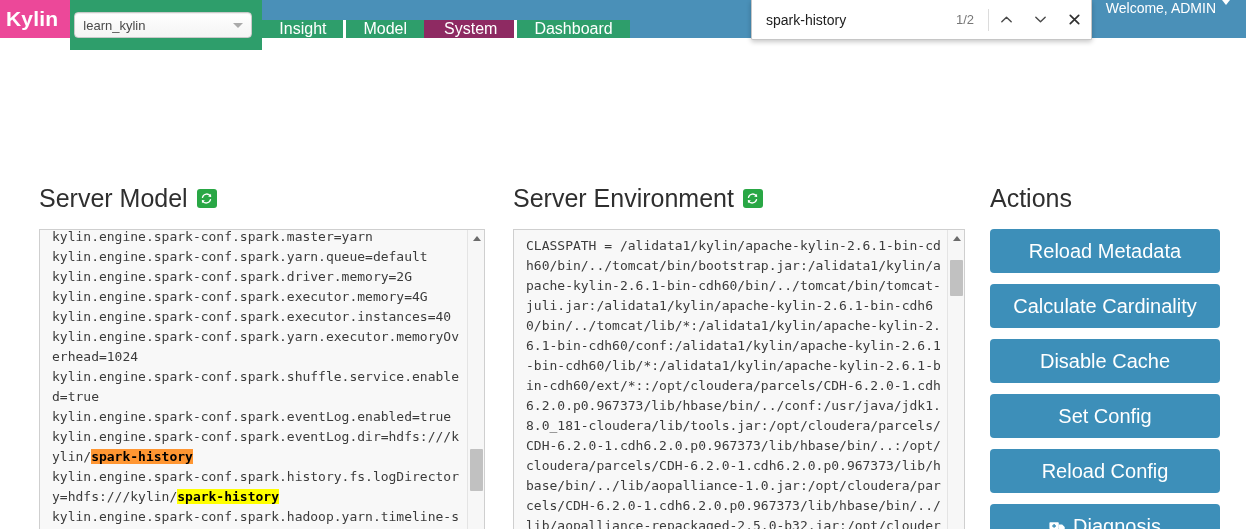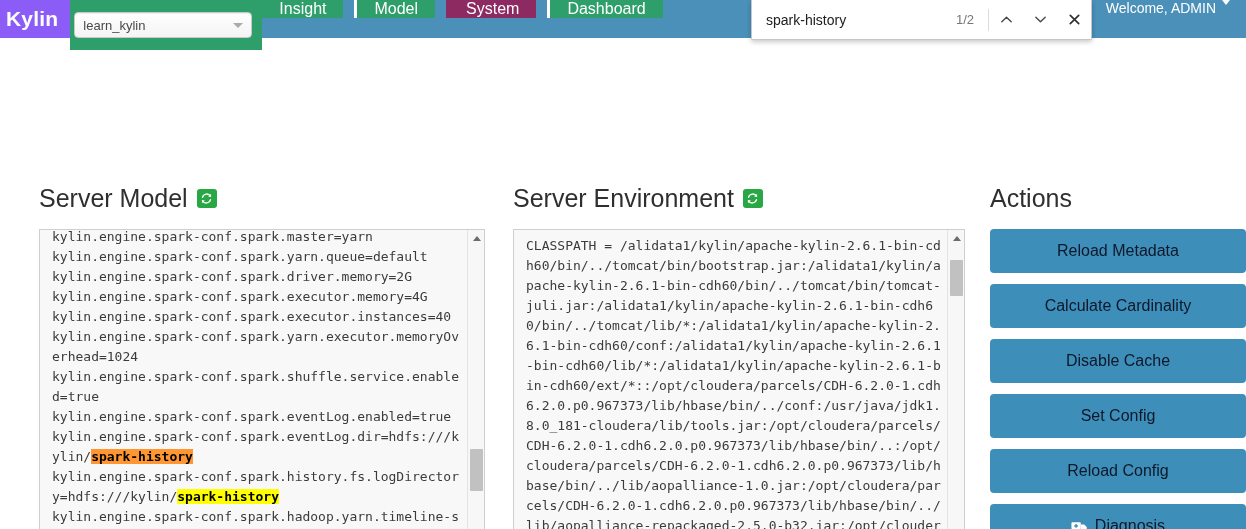--- a/index.html
+++ b/index.html
@@ -19,21 +19,21 @@
   
   .navbar {
     position: relative;
     height: 38px;
     background: #4a90b8;
     display: flex;
     align-items: stretch;
     overflow: visible;
   }
   .brand {
-    background: #8b5cf6;
+    background: #ec4899;
     color: #ffffff;
     font-size: 21px;
     font-weight: bold;
     letter-spacing: .2px;
     display: flex;
     align-items: center;
     padding: 0 12px 0 6px;
     flex: 0 0 auto;
   }
   .project-select-wrap {
@@ -60,23 +60,22 @@
   }
   .project-select .psel-label { flex: 1 1 auto; }
   .psel-caret {
     width: 0; height: 0;
     border-left: 5px solid transparent;
     border-right: 5px solid transparent;
     border-top: 5px solid #aaaaaa;
   }
   .nav-tabs {
     display: flex;
-    align-items: flex-start;
-    flex: 0 0 auto;
-    gap: 11px;
+    align-items: flex-end;
+    flex: 0 0 auto;
   }
   .nav-tab {
     background: #2e9e6b;
     color: #ffffff;
     font-size: 16px;
     display: flex;
     align-items: center;
     padding: 0 17px;
     cursor: pointer;
     border-left: 3px solid #ffffff;
@@ -271,25 +270,25 @@
     position: absolute;
     left: 2px;
     width: 13px;
     background: #c1c1c1;
     border-radius: 1px;
     cursor: pointer;
   }
 
   
   .action-btn {
-    width: 256px;
+    width: 230px;
     height: 44px;
     background: #3d8fb9;
-    color: #0f172a;
-    font-size: 16px;
+    color: #ffffff;
+    font-size: 20px;
     border: none;
     border-radius: 4px;
     margin-bottom: 11px;
     cursor: pointer;
     display: flex;
     align-items: center;
     justify-content: center;
     gap: 7px;
     font-family: "Liberation Sans", sans-serif;
     box-sizing: border-box;

